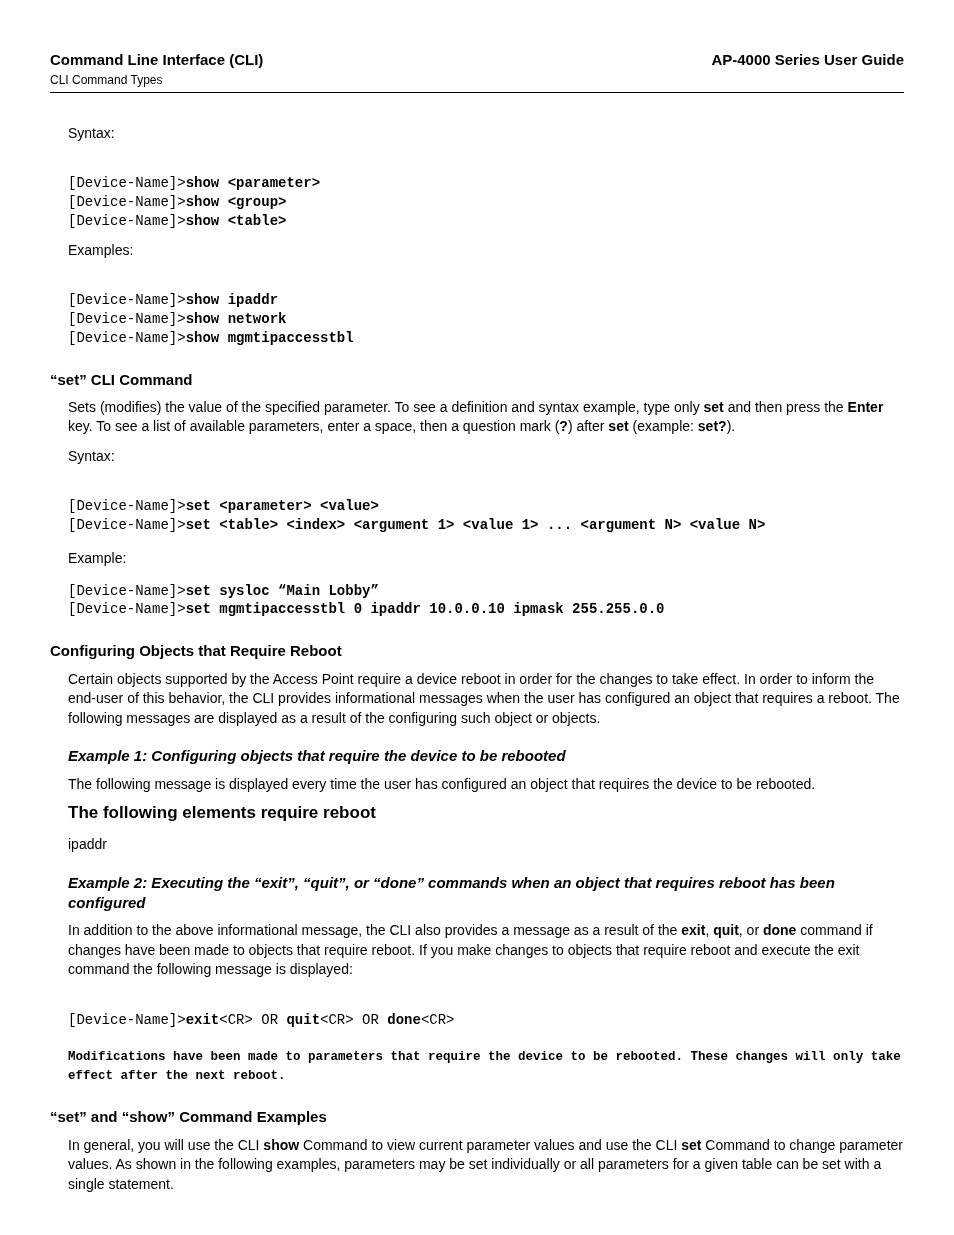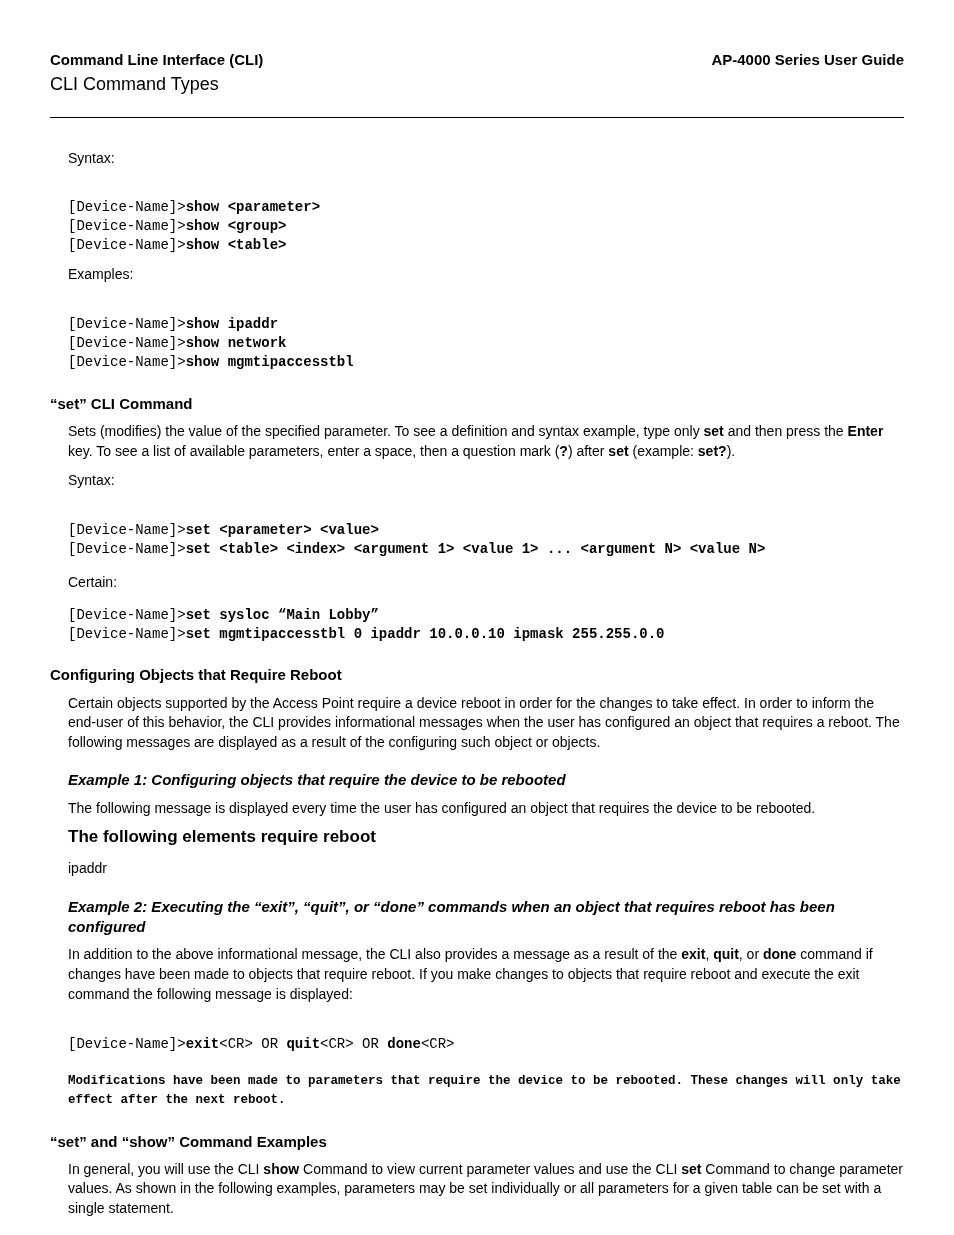--- a/index.html
+++ b/index.html
@@ -10,29 +10,29 @@
     margin: 0;
     padding: 50px 50px 30px 50px;
     width: 854px;
     line-height: 1.35;
   }
   .header {
     display: flex;
     justify-content: space-between;
     align-items: flex-start;
     border-bottom: 1px solid #000;
-    padding-bottom: 20px;
+    padding-bottom: 4px;
     margin-bottom: 31px;
   }
   .header-left-title {
     font-weight: bold;
     font-size: 15px;
   }
   .header-left-sub {
-    font-size: 18px;
+    font-size: 12px;
     margin-top: 2px;
   }
   .header-right {
     font-weight: bold;
     font-size: 15px;
   }
   .content {
     padding-left: 18px;
   }
   .label {
@@ -109,21 +109,21 @@
 <span>[Device-Name]&gt;</span><span class="b">show network</span>
 <span>[Device-Name]&gt;</span><span class="b">show mgmtipaccesstbl</span></div>
 
   <div class="h2" style="margin-left:-18px">“set” CLI Command</div>
   <div class="para"><span>Sets (modifies) the value of the specified parameter. To see a definition and syntax example, type only </span><span class="bold">set</span><span> and then press the </span><span class="bold">Enter</span><span> key. To see a list of available parameters, enter a space, then a question mark (</span><span class="bold">?</span><span>) after </span><span class="bold">set</span><span> (example: </span><span class="bold">set?</span><span>).</span></div>
 
   <div class="label">Syntax:</div>
   <div class="code block"><span>[Device-Name]&gt;</span><span class="b">set &lt;parameter&gt; &lt;value&gt;</span>
 <span>[Device-Name]&gt;</span><span class="b">set &lt;table&gt; &lt;index&gt; &lt;argument 1&gt; &lt;value 1&gt; ... &lt;argument N&gt; &lt;value N&gt;</span></div>
 
-  <div class="label" style="margin-top:14px">Certain:</div>
+  <div class="label" style="margin-top:14px">Example:</div>
   <div class="code block" style="margin-top:14px"><span>[Device-Name]&gt;</span><span class="b">set sysloc “Main Lobby”</span>
 <span>[Device-Name]&gt;</span><span class="b">set mgmtipaccesstbl 0 ipaddr 10.0.0.10 ipmask 255.255.0.0</span></div>
 
   <div class="h2" style="margin-left:-18px">Configuring Objects that Require Reboot</div>
   <div class="para">Certain objects supported by the Access Point require a device reboot in order for the changes to take effect. In order to inform the end-user of this behavior, the CLI provides informational messages when the user has configured an object that requires a reboot. The following messages are displayed as a result of the configuring such object or objects.</div>
 
   <div class="h3">Example 1: Configuring objects that require the device to be rebooted</div>
   <div class="para">The following message is displayed every time the user has configured an object that requires the device to be rebooted.</div>
   <div class="small-bold">The following elements require reboot</div>
   <div class="para" style="margin-top:10px">ipaddr</div>

